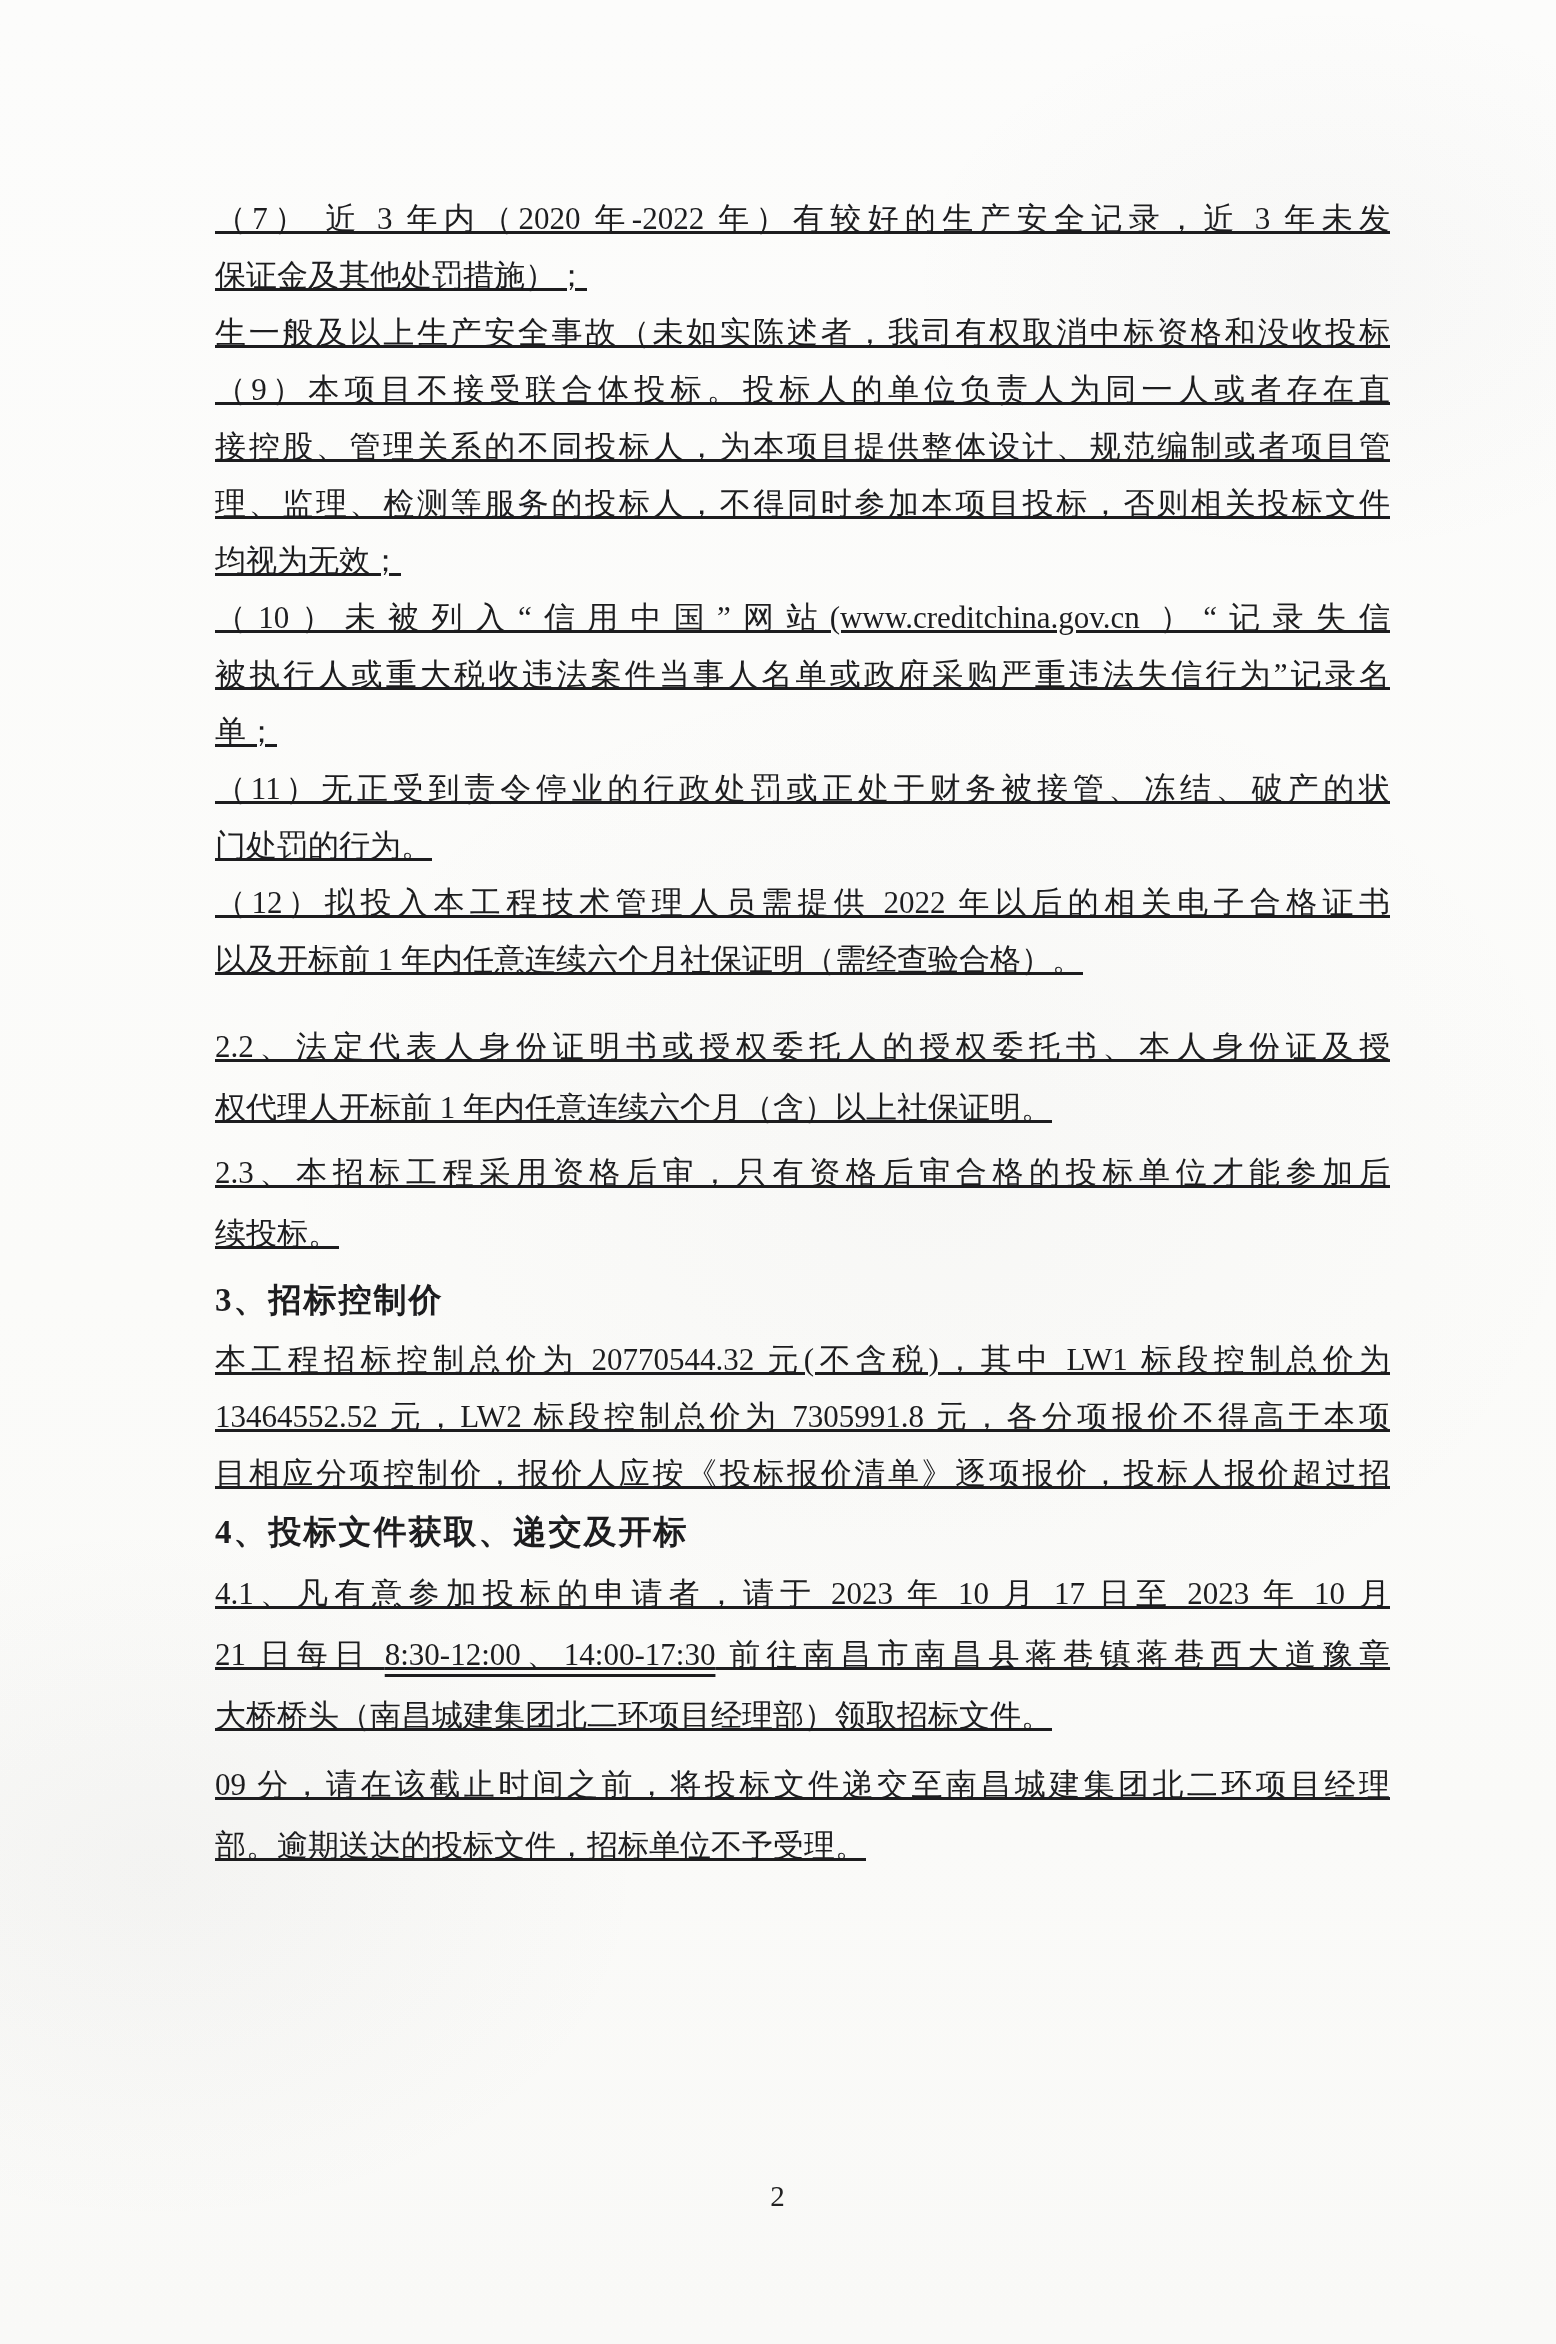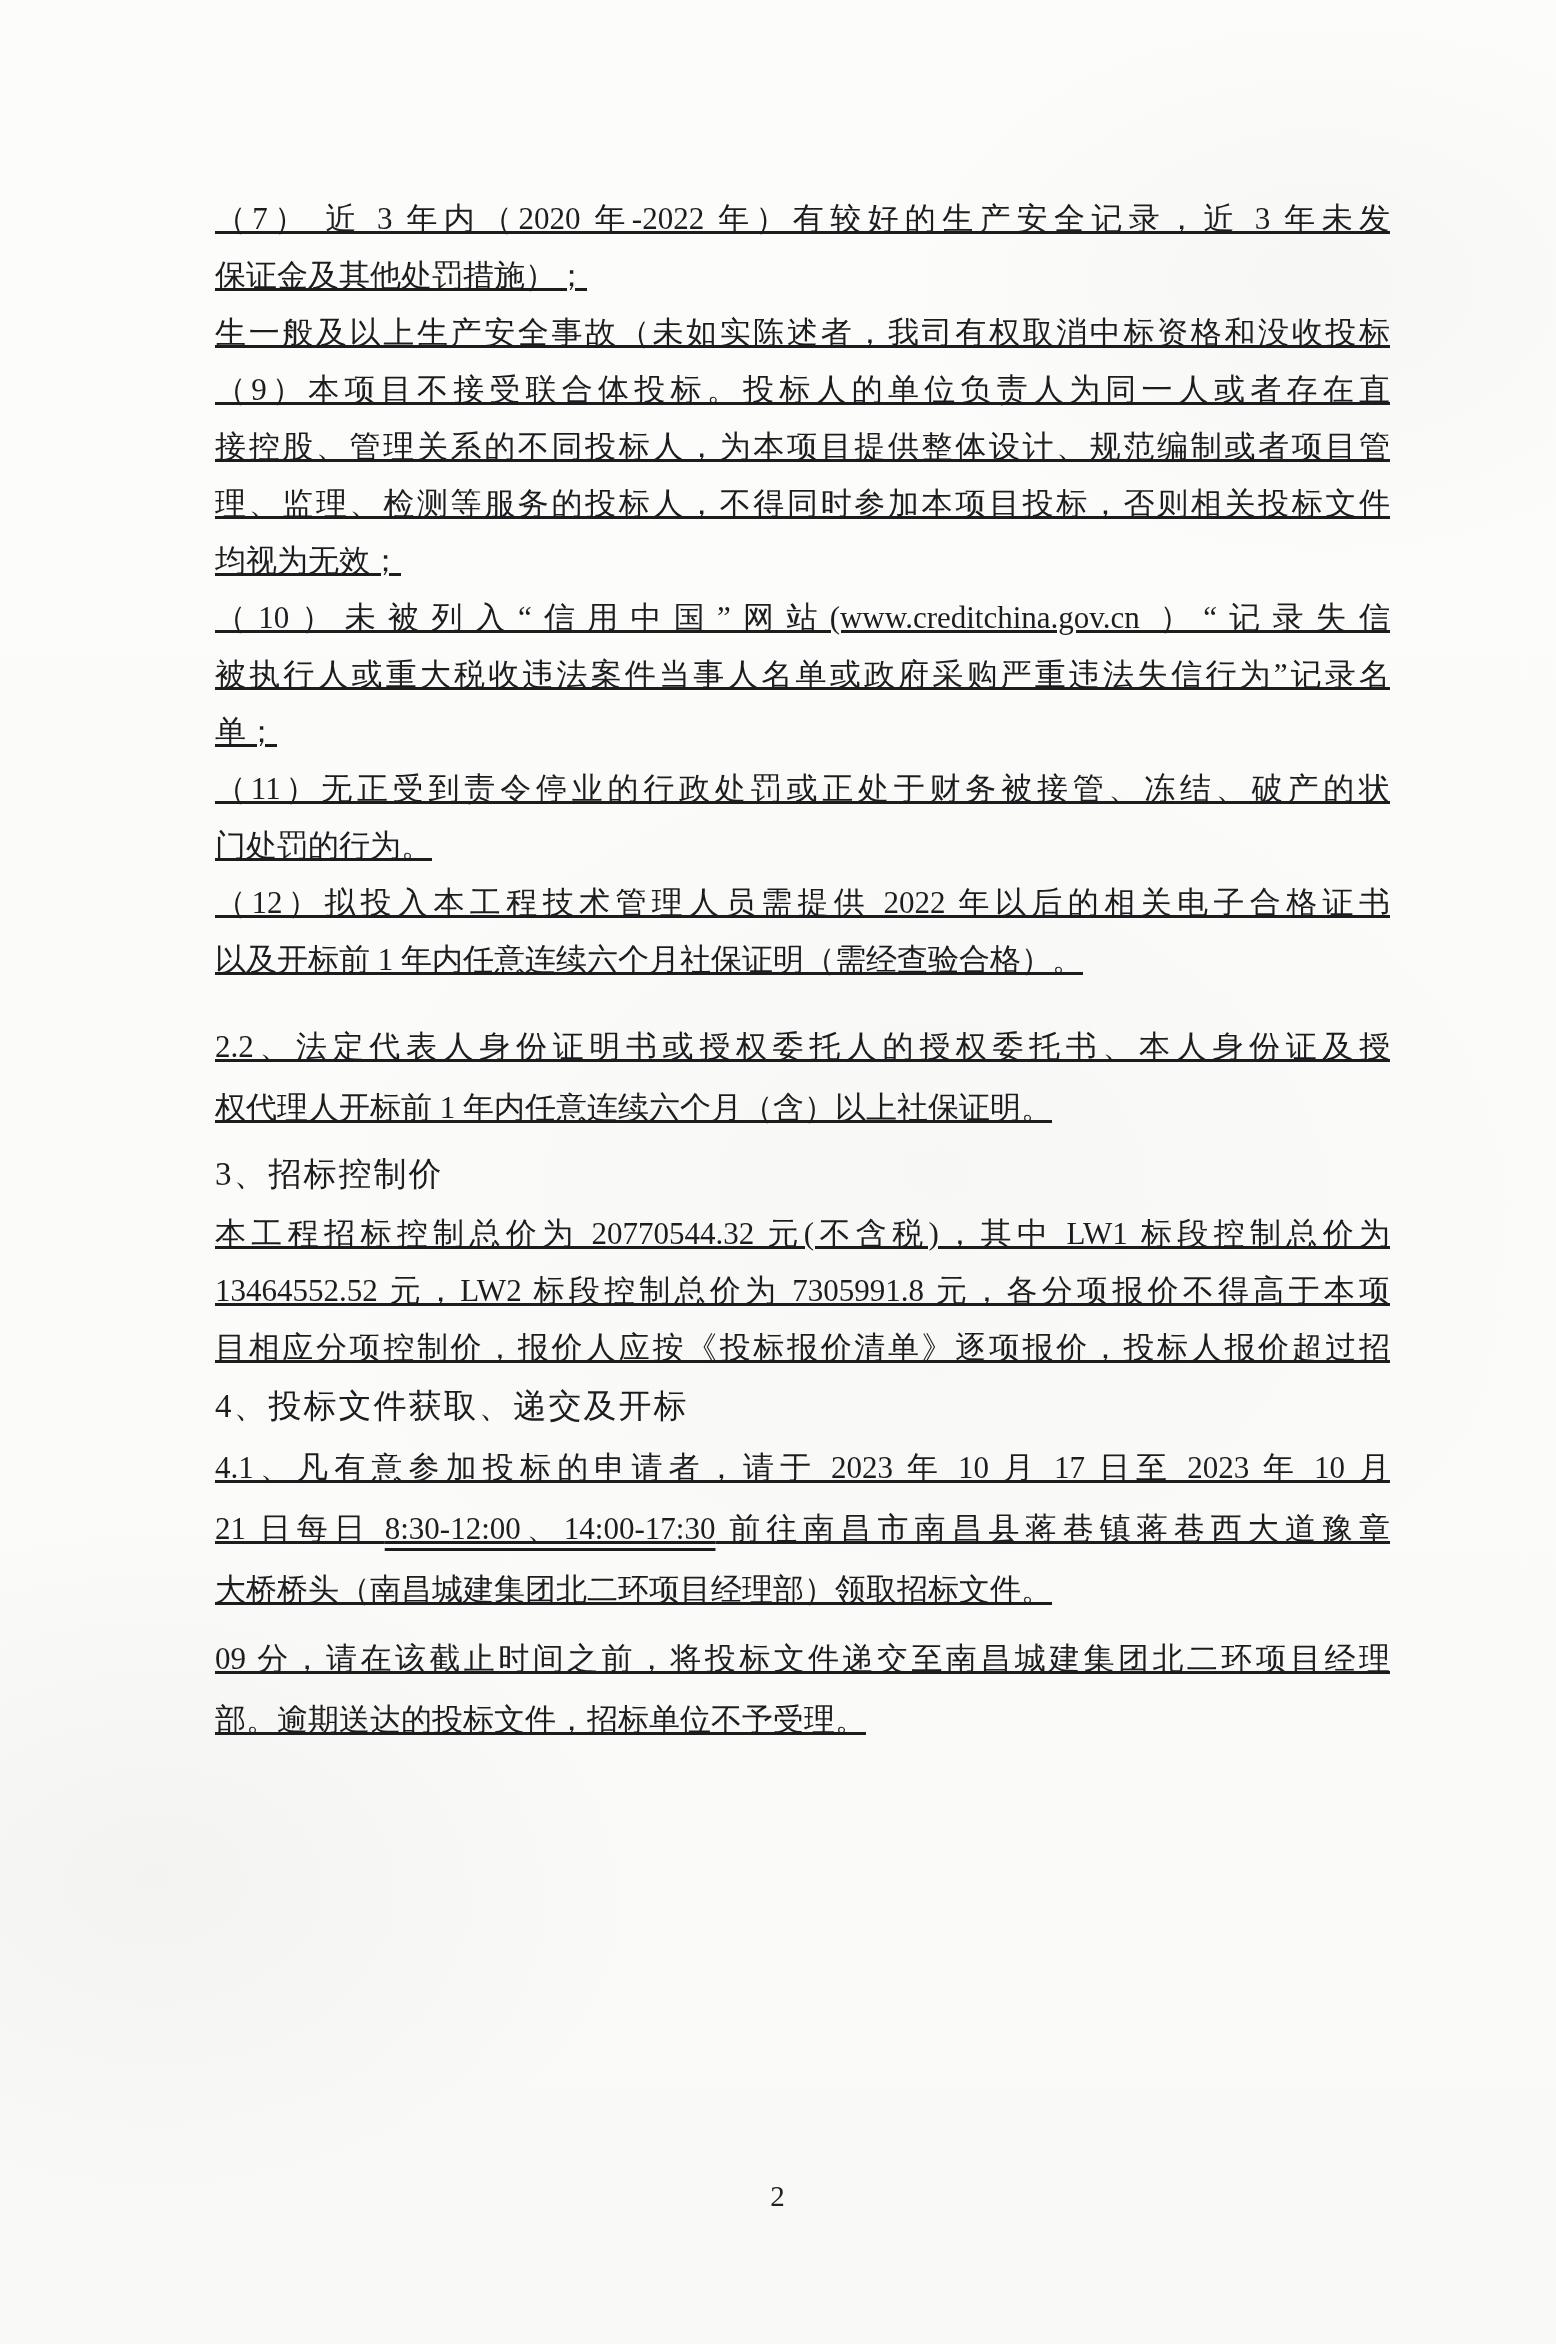--- a/index.html
+++ b/index.html
@@ -21,21 +21,21 @@
     width:1175px;
     color:#1d1d1f;
   }
   .para{font-size:31px;line-height:57px;text-decoration:underline;}
   .para.sub{line-height:61px;}
   .para.m-lg{margin-top:28px;}
   .para.m-sm{margin-top:4px;}
   .para.m-md{margin-top:8px;}
   .heading{
     font-size:33px;line-height:61px;
-    font-weight:400;margin-top:6px;
+    font-weight:700;margin-top:6px;
     letter-spacing:2px;
   }
   .heading.m-0{margin-top:0;}
   .line{min-height:1em;}
   
   .line.fill{text-align:justify;text-align-last:justify;}
   .line .u{
     text-decoration:underline;
     text-decoration-thickness:3px;
     text-underline-offset:9px;
@@ -74,20 +74,24 @@
         <div class="line">门处罚的行为。</div>
       </div>
       <div class="para body">
         <div class="line fill">（12）拟投入本工程技术管理人员需提供 2022 年以后的相关电子合格证书</div>
         <div class="line">以及开标前 1 年内任意连续六个月社保证明（需经查验合格）。</div>
       </div>
       <div class="para sub m-lg">
         <div class="line fill">2.2、法定代表人身份证明书或授权委托人的授权委托书、本人身份证及授</div>
         <div class="line">权代理人开标前 1 年内任意连续六个月（含）以上社保证明。</div>
       </div>
+      <div class="para sub m-sm">
+        <div class="line fill">2.3、本招标工程采用资格后审，只有资格后审合格的投标单位才能参加后</div>
+        <div class="line">续投标。</div>
+      </div>
       <div class="heading ">
         <div class="line">3、招标控制价</div>
       </div>
       <div class="para body">
         <div class="line fill">本工程招标控制总价为 20770544.32 元(不含税)，其中 LW1 标段控制总价为</div>
         <div class="line fill">13464552.52 元，LW2 标段控制总价为 7305991.8 元，各分项报价不得高于本项</div>
         <div class="line fill">目相应分项控制价，报价人应按《投标报价清单》逐项报价，投标人报价超过招</div>
       </div>
       <div class="heading m-0">
         <div class="line">4、投标文件获取、递交及开标</div>

